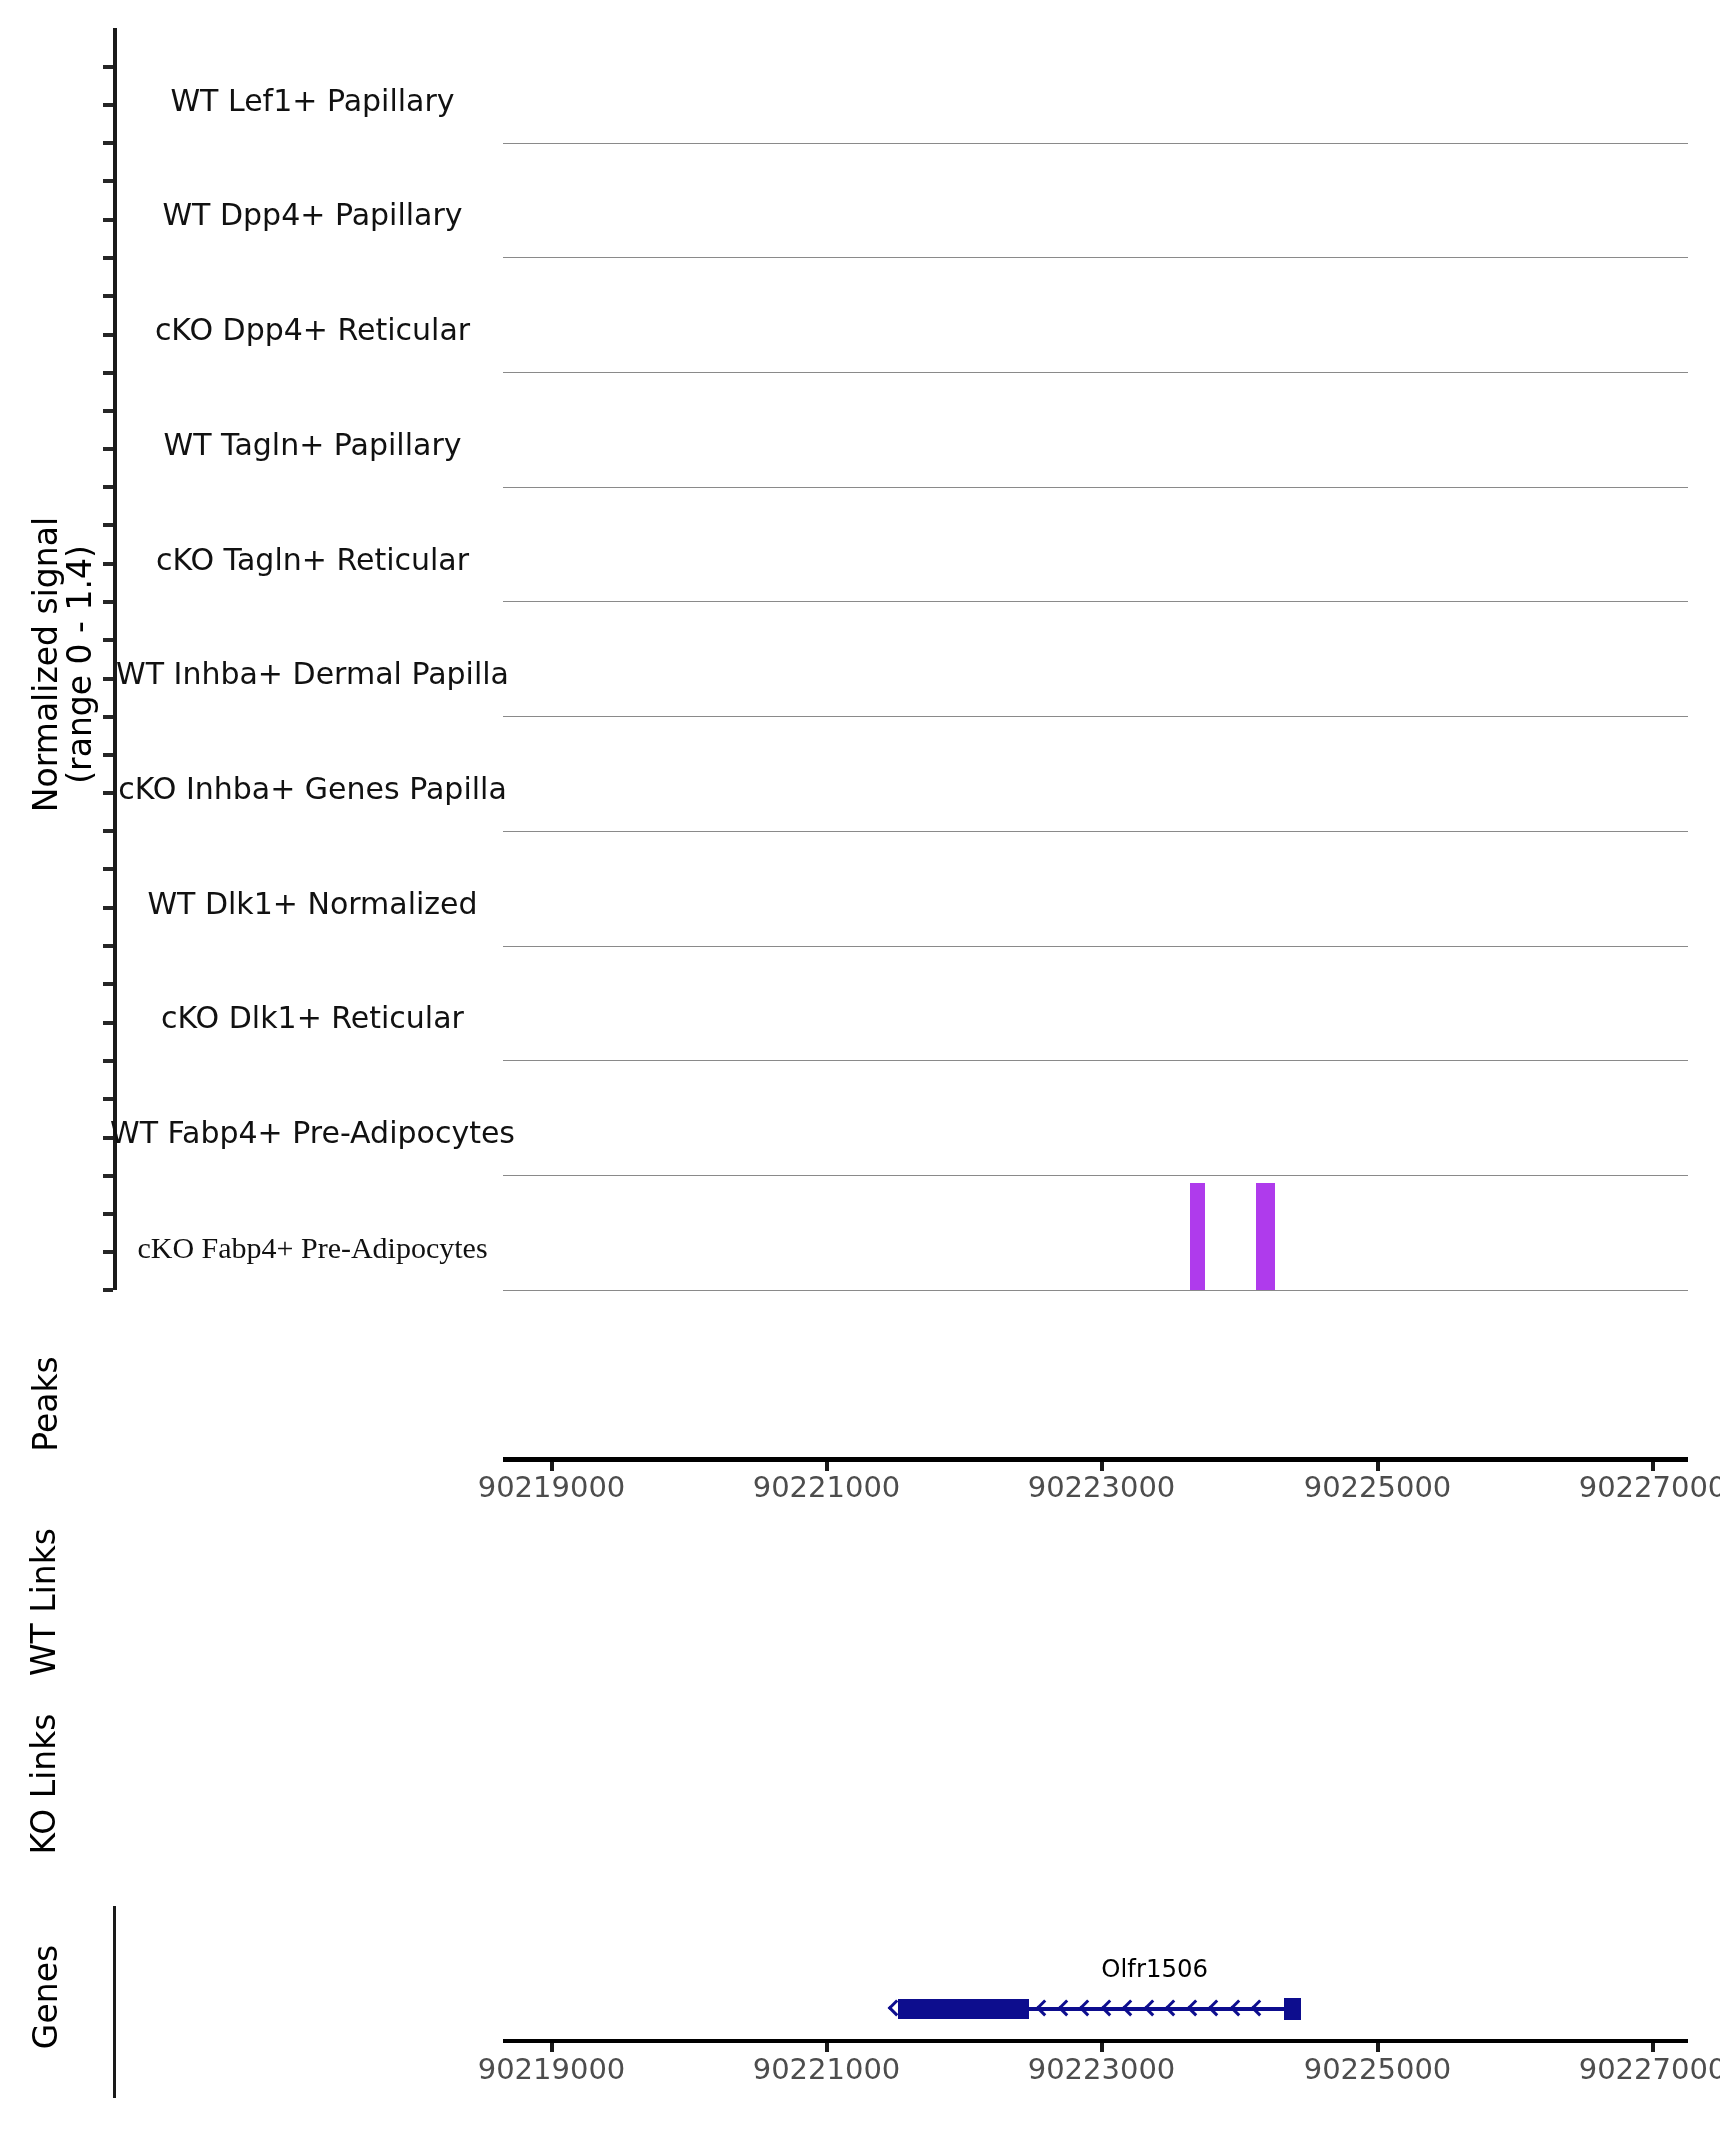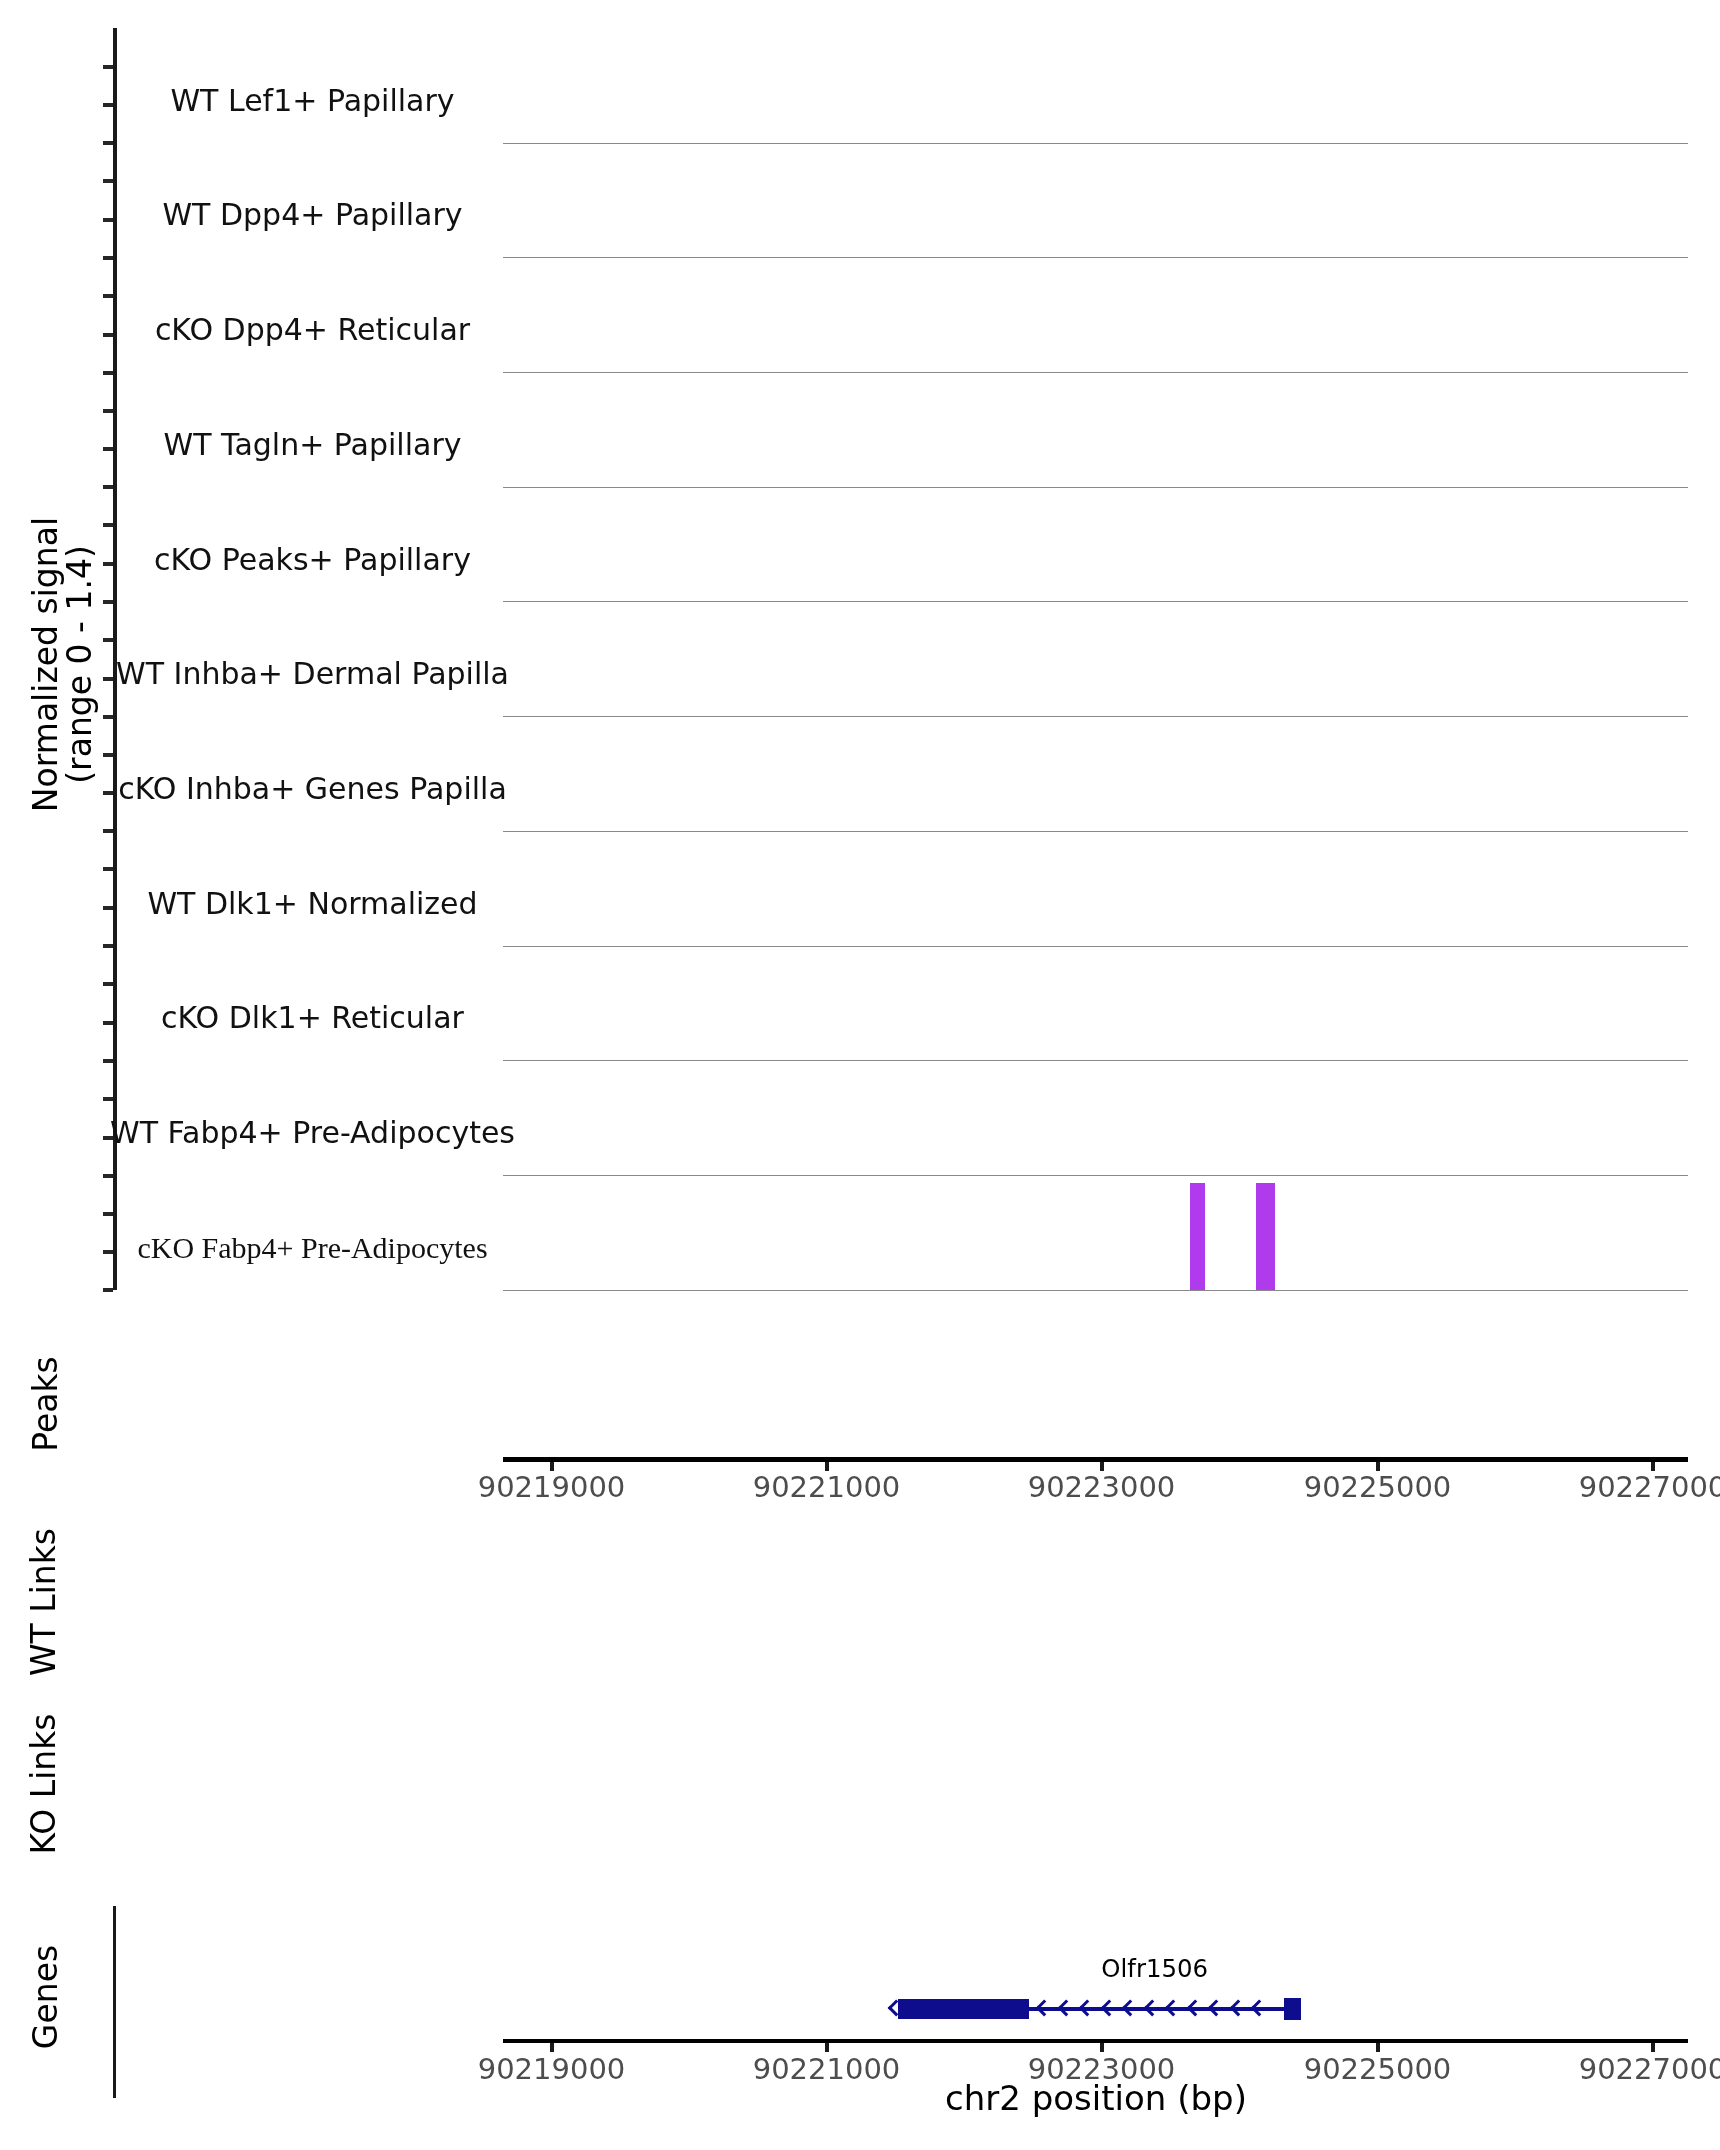--- a/index.html
+++ b/index.html
@@ -76,21 +76,21 @@
   <div id="tracks" class="abs" style="left:0;top:0;">
       <div class="gridline" style="position: absolute; left: 503px; top: 143px; width: 1185px;"></div>
       <div class="track-label" style="position: absolute; left: 65px; top: 82px; width: 495px; line-height: 37px;">WT Lef1+ Papillary</div>
       <div class="gridline" style="position: absolute; left: 503px; top: 257px; width: 1185px;"></div>
       <div class="track-label" style="position: absolute; left: 65px; top: 196px; width: 495px; line-height: 37px;">WT Dpp4+ Papillary</div>
       <div class="gridline" style="position: absolute; left: 503px; top: 372px; width: 1185px;"></div>
       <div class="track-label" style="position: absolute; left: 65px; top: 311px; width: 495px; line-height: 37px;">cKO Dpp4+ Reticular</div>
       <div class="gridline" style="position: absolute; left: 503px; top: 487px; width: 1185px;"></div>
       <div class="track-label" style="position: absolute; left: 65px; top: 426px; width: 495px; line-height: 37px;">WT Tagln+ Papillary</div>
       <div class="gridline" style="position: absolute; left: 503px; top: 601px; width: 1185px;"></div>
-      <div class="track-label" style="position: absolute; left: 65px; top: 541px; width: 495px; line-height: 37px;">cKO Peaks+ Papillary</div>
+      <div class="track-label" style="position: absolute; left: 65px; top: 541px; width: 495px; line-height: 37px;">cKO Tagln+ Reticular</div>
       <div class="gridline" style="position: absolute; left: 503px; top: 716px; width: 1185px;"></div>
       <div class="track-label" style="position: absolute; left: 65px; top: 655px; width: 495px; line-height: 37px;">WT Inhba+ Dermal Papilla</div>
       <div class="gridline" style="position: absolute; left: 503px; top: 831px; width: 1185px;"></div>
       <div class="track-label" style="position: absolute; left: 65px; top: 770px; width: 495px; line-height: 37px;">cKO Inhba+ Genes Papilla</div>
       <div class="gridline" style="position: absolute; left: 503px; top: 946px; width: 1185px;"></div>
       <div class="track-label" style="position: absolute; left: 65px; top: 885px; width: 495px; line-height: 37px;">WT Dlk1+ Normalized</div>
       <div class="gridline" style="position: absolute; left: 503px; top: 1060px; width: 1185px;"></div>
       <div class="track-label" style="position: absolute; left: 65px; top: 999px; width: 495px; line-height: 37px;">cKO Dlk1+ Reticular</div>
       <div class="gridline" style="position: absolute; left: 503px; top: 1175px; width: 1185px;"></div>
       <div class="track-label" style="position: absolute; left: 65px; top: 1114px; width: 495px; line-height: 37px;">WT Fabp4+ Pre-Adipocytes</div>
@@ -141,15 +141,14 @@
       <div class="xtick" style="position: absolute; left: 825px; top: 2043px; width: 3.6px; height: 9.3px;"></div>
       <div class="tick-label" style="position: absolute; left: 719px; top: 2052px; width: 215px;">90221000</div>
       <div class="xtick" style="position: absolute; left: 1100px; top: 2043px; width: 3.6px; height: 9.3px;"></div>
       <div class="tick-label" style="position: absolute; left: 994px; top: 2052px; width: 215px;">90223000</div>
       <div class="xtick" style="position: absolute; left: 1376px; top: 2043px; width: 3.6px; height: 9.3px;"></div>
       <div class="tick-label" style="position: absolute; left: 1270px; top: 2052px; width: 215px;">90225000</div>
       <div class="xtick" style="position: absolute; left: 1651px; top: 2043px; width: 3.6px; height: 9.3px;"></div>
       <div class="tick-label" style="position: absolute; left: 1545px; top: 2052px; width: 215px;">90227000</div>
     </div>
 
-  <div class="abs xaxis-title" style="left:809px;top:2078px;width:574px;">chr2 position (bp)</div>
 </div>
 
 
 </body></html>

